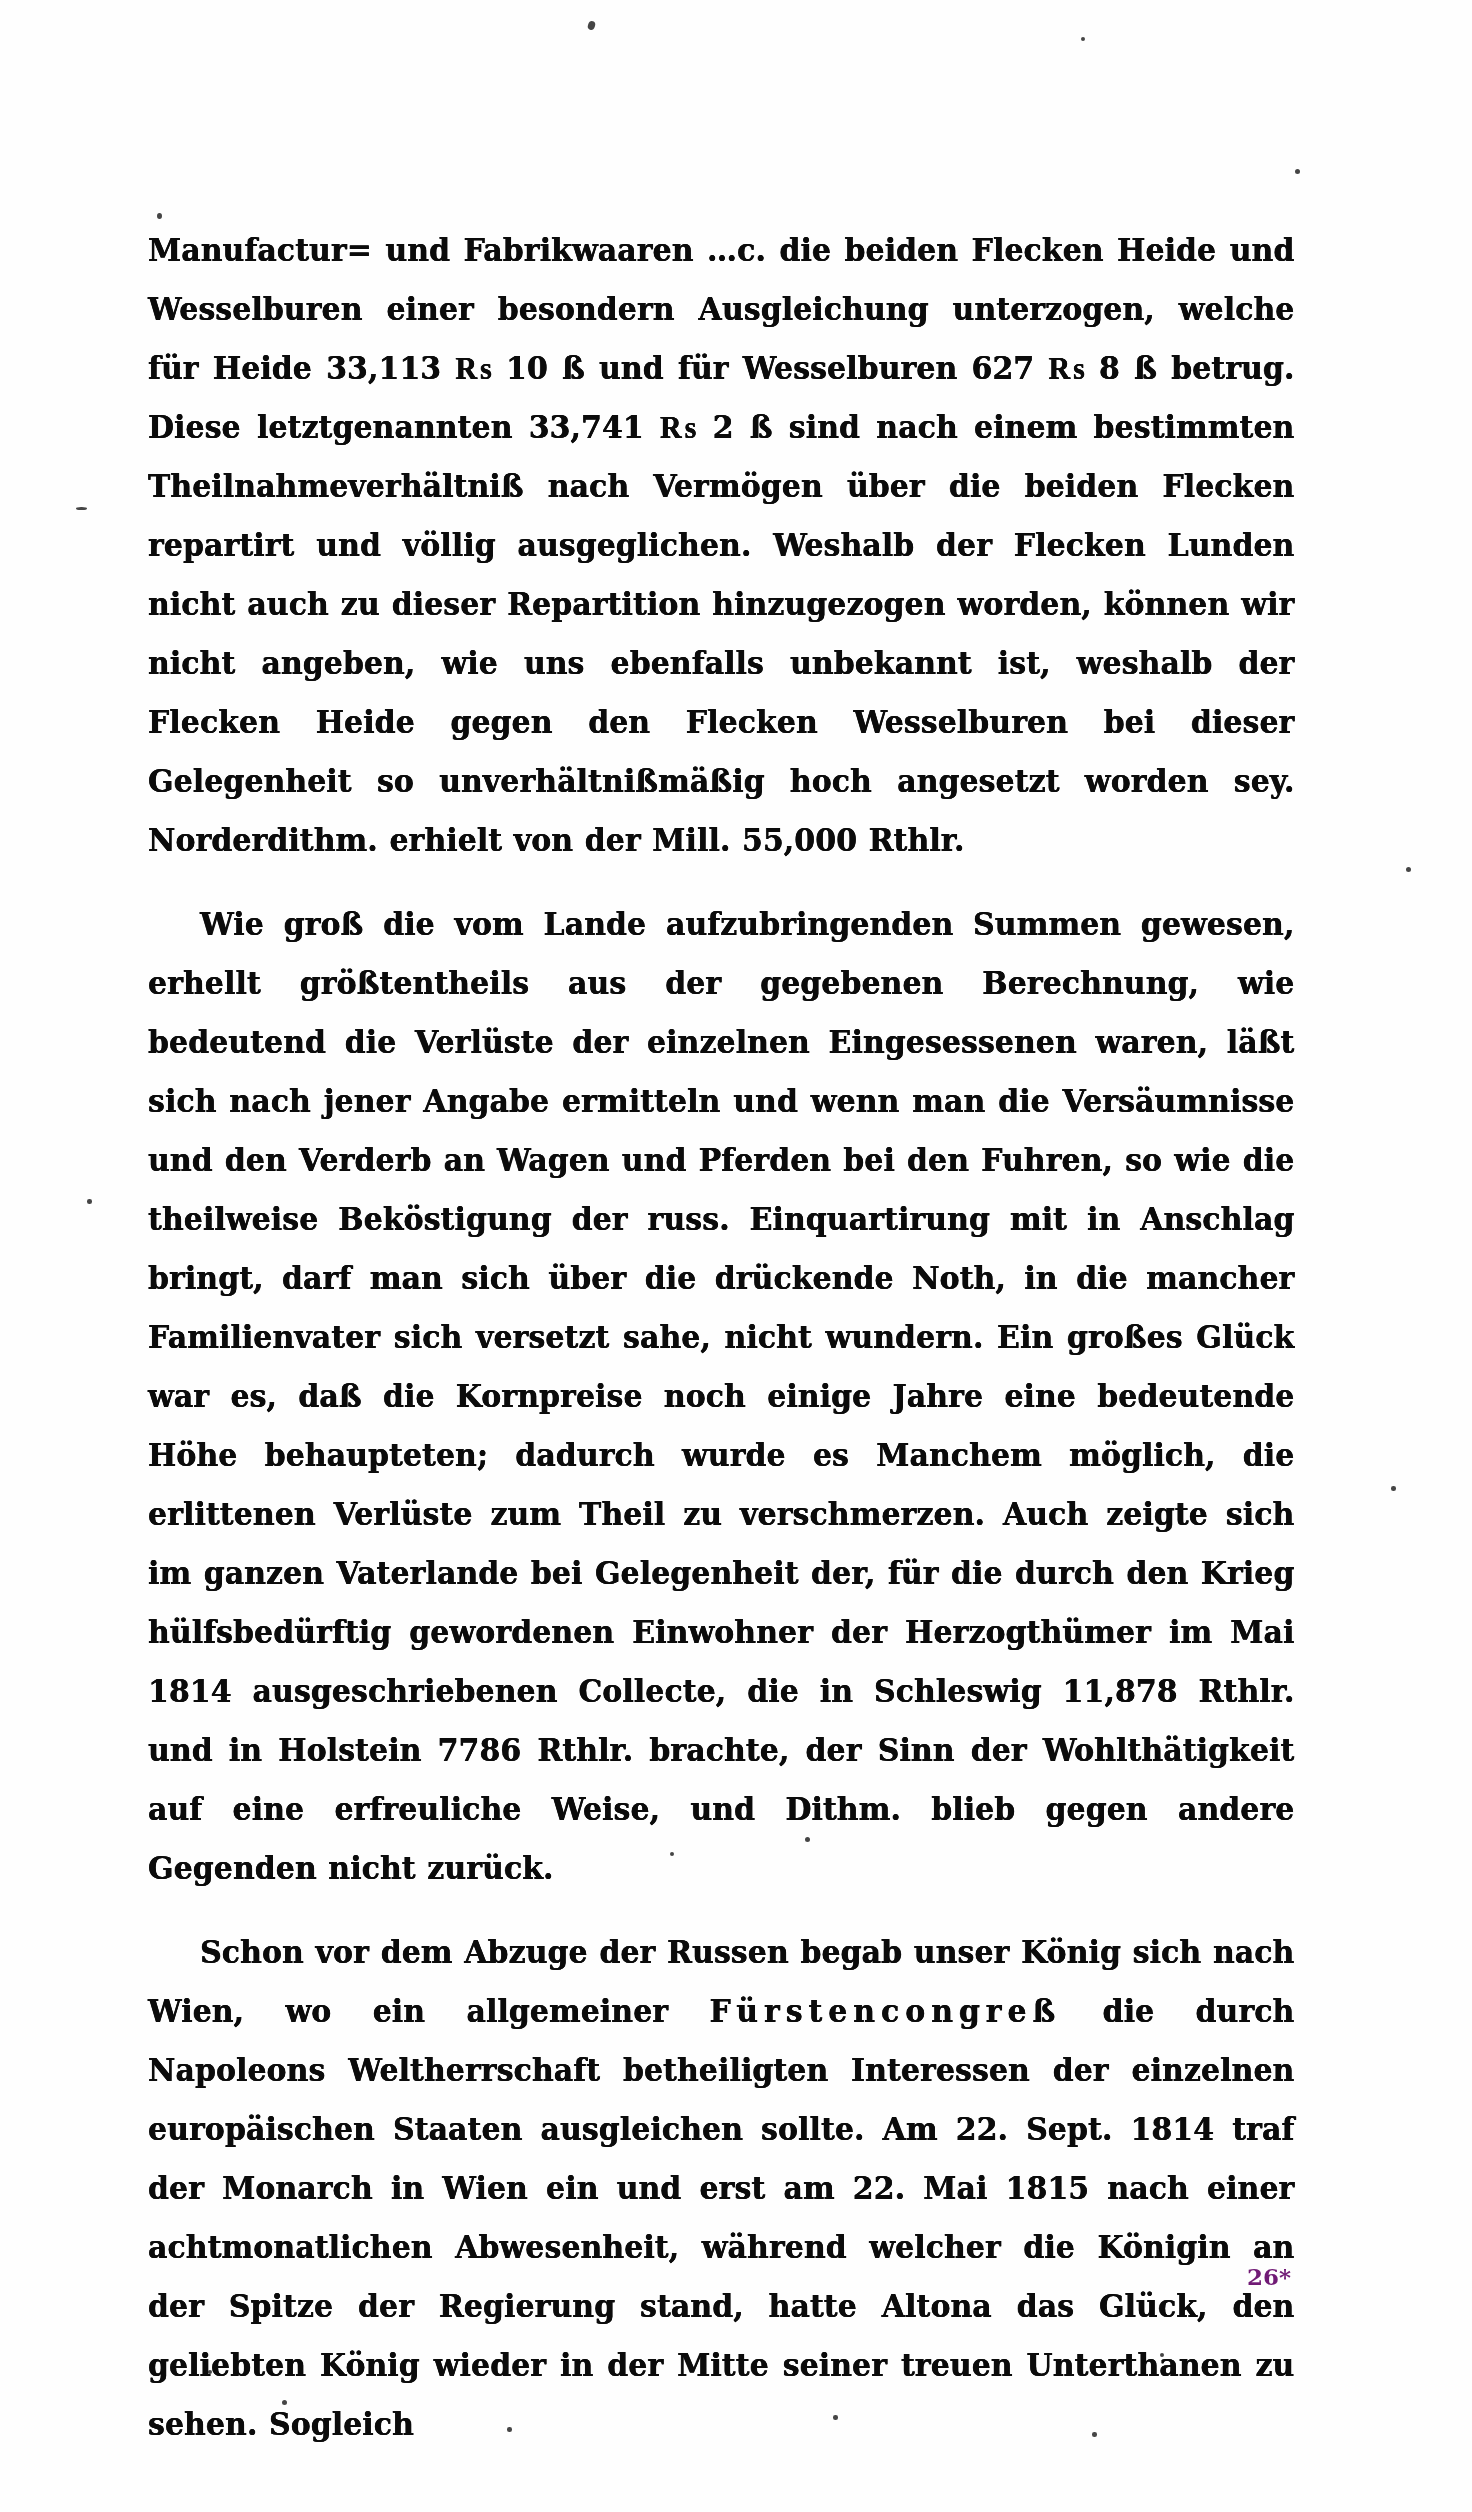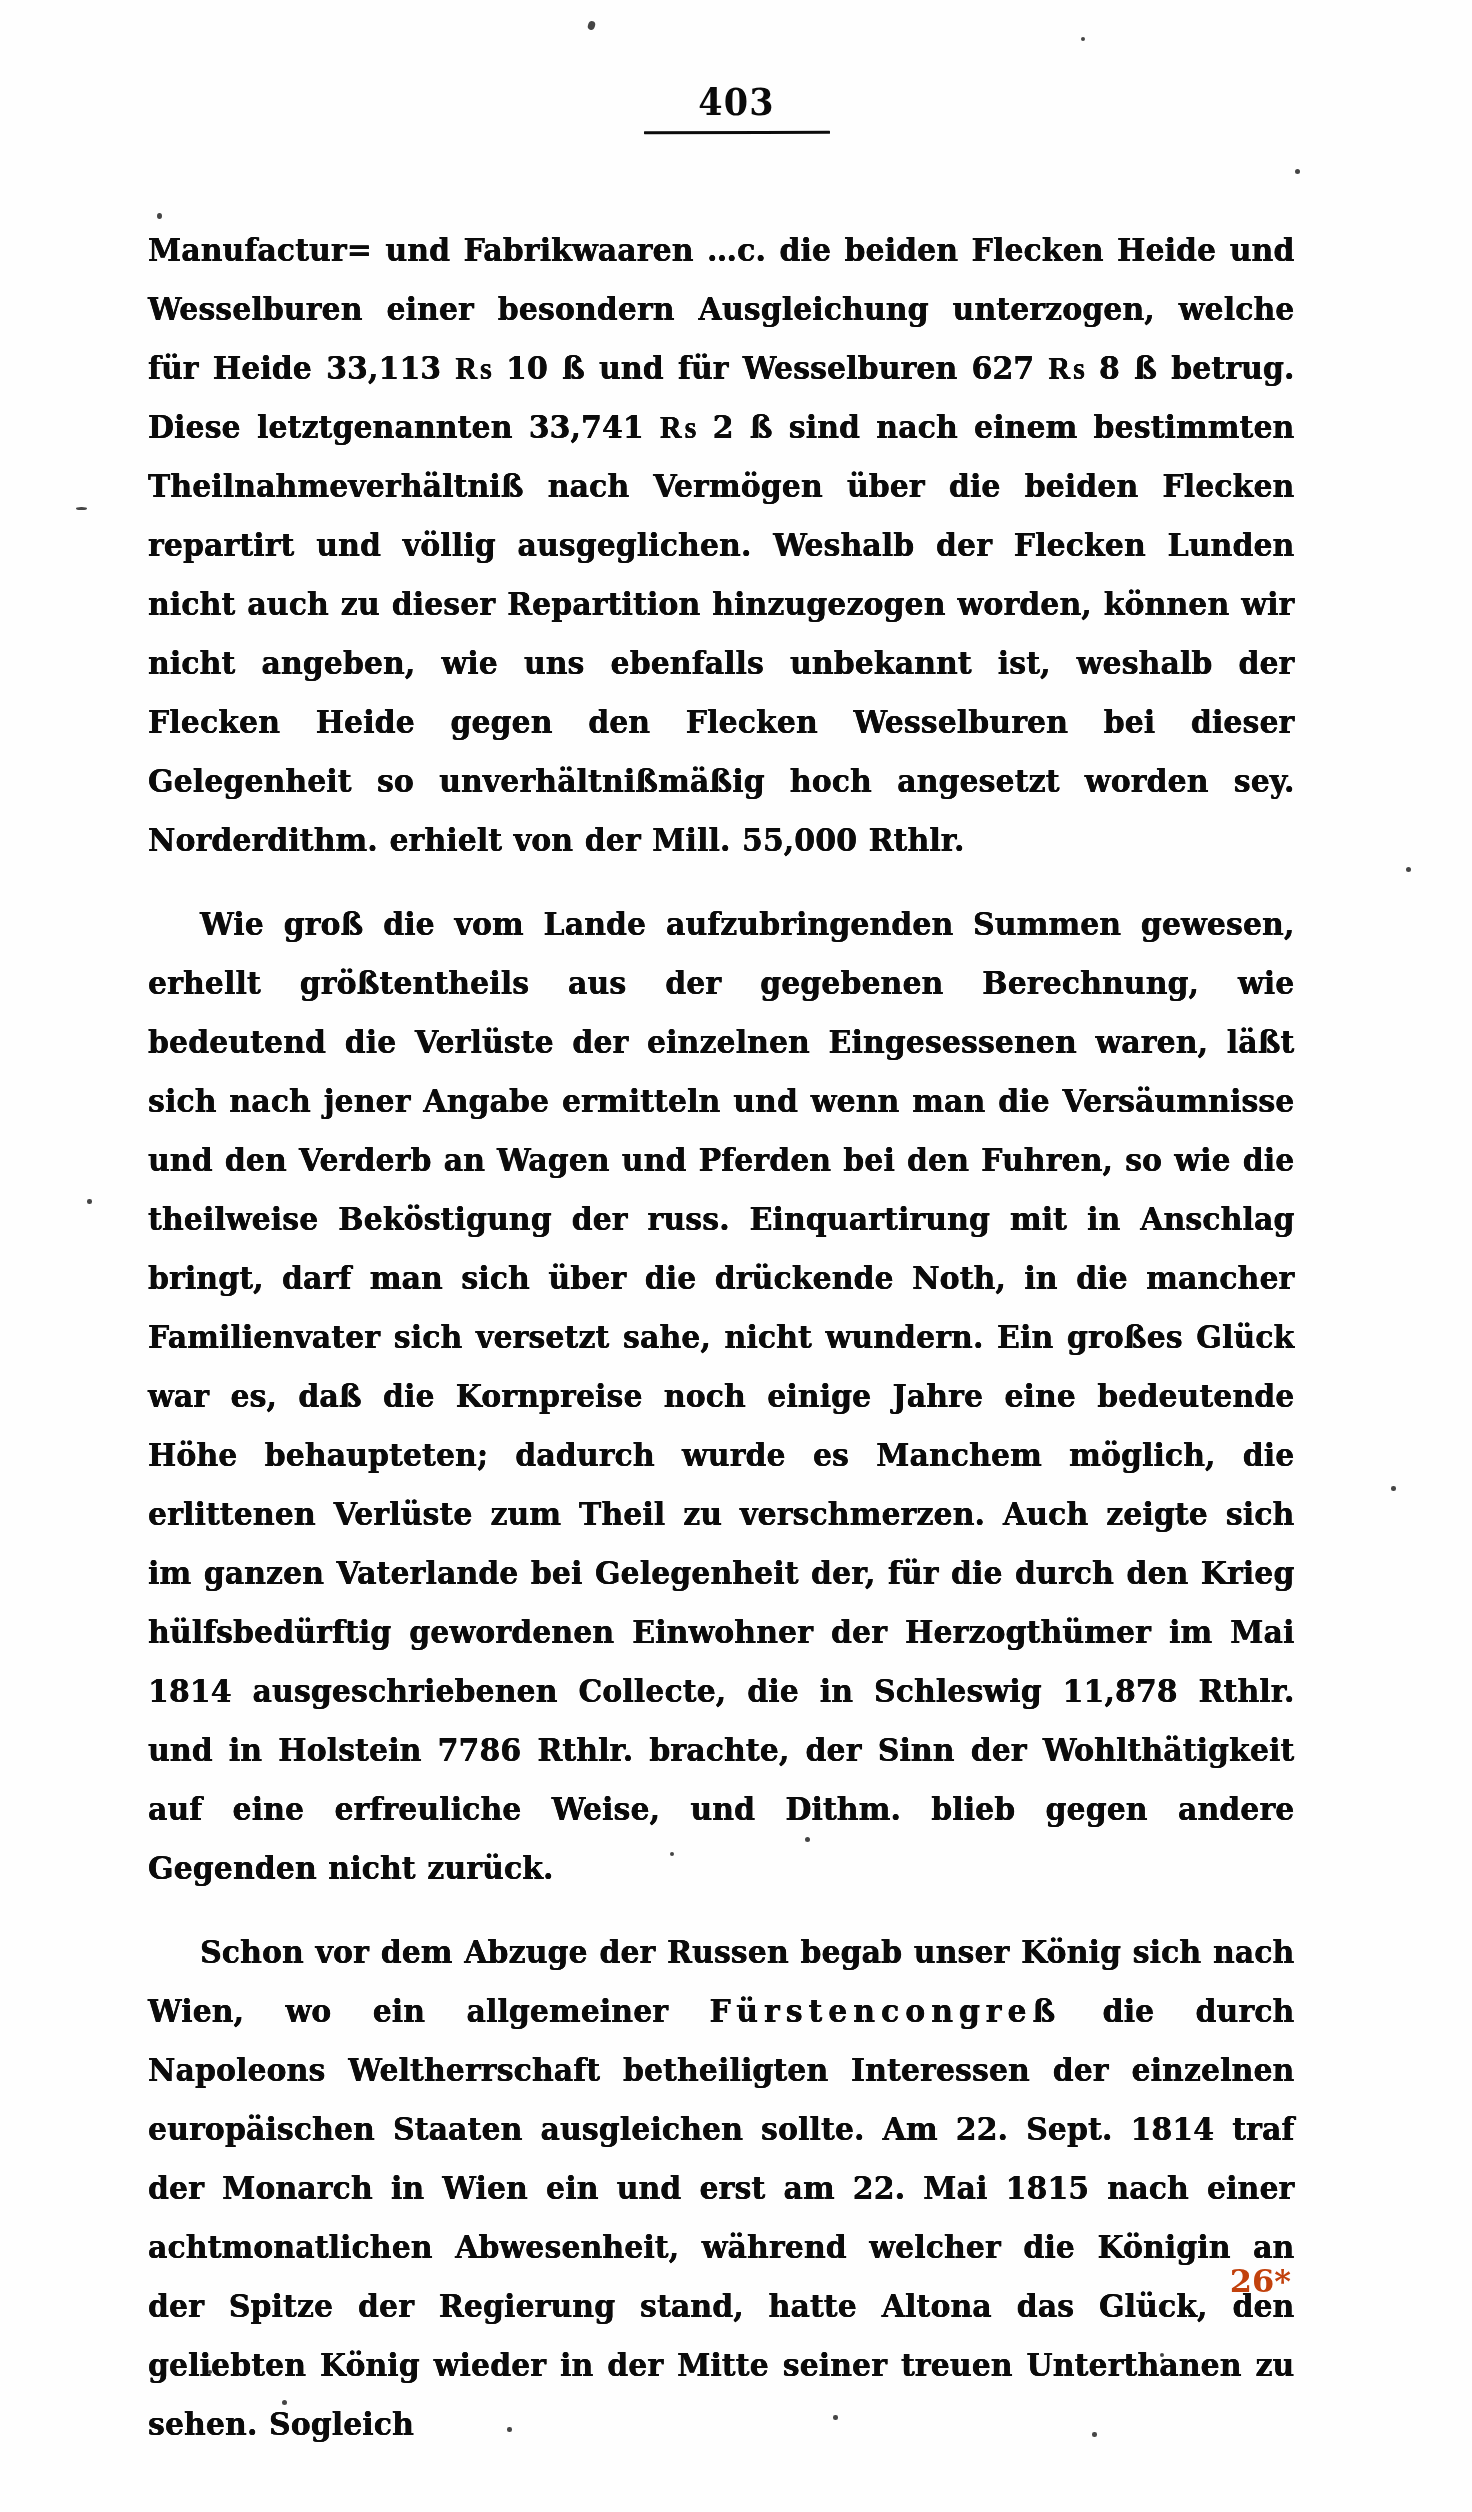--- a/index.html
+++ b/index.html
@@ -89,44 +89,40 @@
     word-spacing: 2.3px;
   }
 
   
   .signature {
     position: absolute;
     right: 182px;
     top: 2265px;
     font-family: "DejaVu Serif", serif;
     font-weight: 700;
-    font-size: 32px;
+    font-size: 23px;
     line-height: 1;
-    color: #c2410c;
+    color: #701a75;
     text-align: right;
   }
 
   
   .speck {
     position: absolute;
     background: #111;
     border-radius: 50%;
     opacity: 0.78;
     pointer-events: none;
   }
 </style>
 </head>
 <body>
 
 <div id="page">
 
-  <div class="head-block">
-    <div class="folio">403</div>
-    <div class="head-rule"></div>
-  </div>
 
   <div class="textblock">
 
     <p class="para">
       <span class="fraktur">Manufactur= und Fabrikwaaren …c. die beiden Flecken Heide und Wesselburen einer besondern Ausgleichung unterzogen, welche für Heide 33,113 ₨ 10 ß und für Wesselburen 627 ₨ 8 ß betrug. Diese letztgenannten 33,741 ₨ 2 ß sind nach einem bestimmten Theilnahmeverhältniß nach Vermögen über die beiden Flecken repartirt und völlig ausgeglichen. Weshalb der Flecken Lunden nicht auch zu dieser Repartition hinzugezogen worden, können wir nicht angeben, wie uns ebenfalls unbekannt ist, weshalb der Flecken Heide gegen den Flecken Wesselburen bei dieser Gelegenheit so unverhältnißmäßig hoch angesetzt worden sey. Norderdithm. erhielt von der Mill. 55,000 Rthlr.</span>
     </p>
 
     <p class="para indent">
       <span class="fraktur">Wie groß die vom Lande aufzubringenden Summen gewesen, erhellt größtentheils aus der gegebenen Berechnung, wie bedeutend die Verlüste der einzelnen Eingesessenen waren, läßt sich nach jener Angabe ermitteln und wenn man die Versäumnisse und den Verderb an Wagen und Pferden bei den Fuhren, so wie die theilweise Beköstigung der russ. Einquartirung mit in Anschlag bringt, darf man sich über die drückende Noth, in die mancher Familienvater sich versetzt sahe, nicht wundern. Ein großes Glück war es, daß die Kornpreise noch einige Jahre eine bedeutende Höhe behaupteten; dadurch wurde es Manchem möglich, die erlittenen Verlüste zum Theil zu verschmerzen. Auch zeigte sich im ganzen Vaterlande bei Gelegenheit der, für die durch den Krieg hülfsbedürftig gewordenen Einwohner der Herzogthümer im Mai 1814 ausgeschriebenen Collecte, die in Schleswig 11,878 Rthlr. und in Holstein 7786 Rthlr. brachte, der Sinn der Wohlthätigkeit auf eine erfreuliche Weise, und Dithm. blieb gegen andere Gegenden nicht zurück.</span>
     </p>

